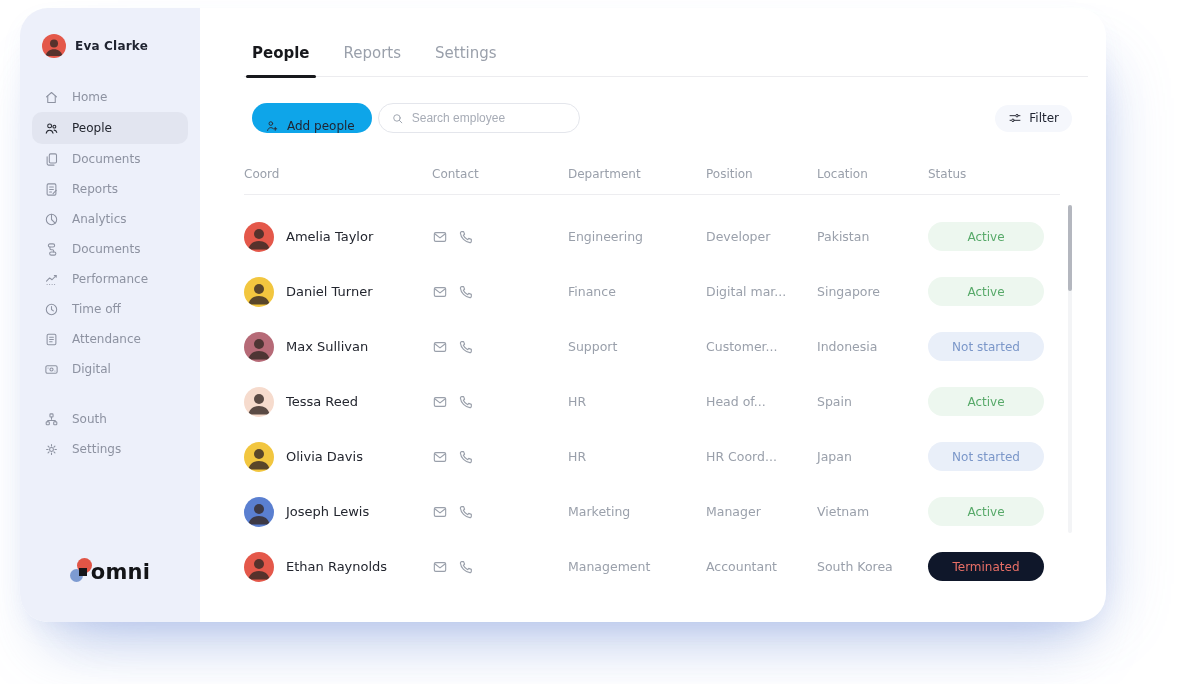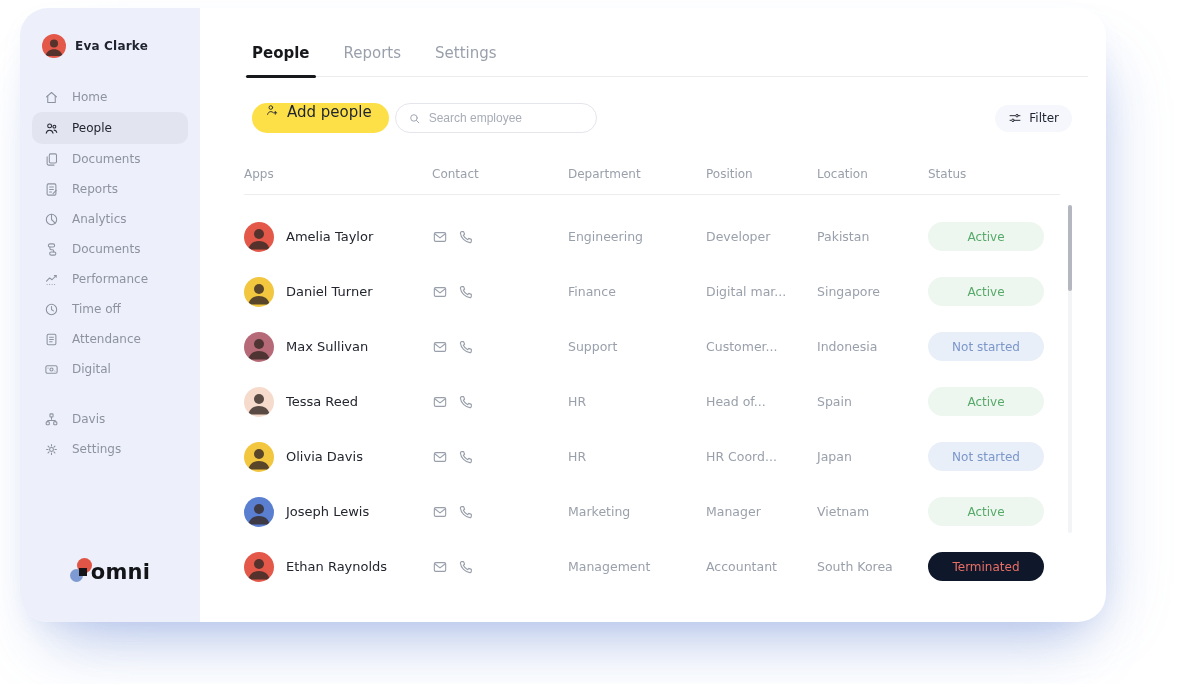--- a/index.html
+++ b/index.html
@@ -34,22 +34,22 @@
 
   
   .main { flex:1; position:relative; padding:36px 18px 0 32px; }
   .tab-bar { display:flex; gap:34px; border-bottom:1px solid #ececef; padding-left:8px; }
   .tab { font-size:15px; color:#9aa0ab; padding-bottom:14px; position:relative; cursor:pointer; }
   .tab.active { color:#17181c; font-weight:bold; }
   .tab.active::after { content:""; position:absolute; left:-6px; right:-6px; bottom:-2px;
     height:3px; background:#17181c; border-radius:2px; }
 
   .toolbar { margin-top:26px; display:flex; align-items:center; padding-left:8px; }
-  .btn-add { display:flex; align-items:flex-start; gap:8px; height:30px; padding:0 17px 0 13px;
-    background:#fde047; border:none; border-radius:16px; font-size:15px; color:#1f2330;
+  .btn-add { display:flex; align-items:flex-end; gap:8px; height:30px; padding:0 17px 0 13px;
+    background:#0ea5e9; border:none; border-radius:16px; font-size:12px; color:#1f2330;
     font-family:inherit; font-weight:500; cursor:pointer; }
   .search-box { margin-left:6px; height:30px; width:202px; border:1px solid #e4e6ec;
     border-radius:16px; display:flex; align-items:center; padding:0 12px; gap:8px; background:#fff; }
   .search-box .icon { width:13px; height:13px; color:#9aa0ab; flex:none; }
   .search-box input { border:none; outline:none; background:transparent; font-size:12px;
     color:#4a4e59; width:100%; font-family:Liberation Sans, sans-serif; }
   .search-box input::placeholder { color:#a7acb6; }
   .btn-filter { margin-left:auto; margin-right:16px; display:flex; align-items:center; gap:7px;
     height:27px; padding:0 13px; background:#f5f7fc; border:none; border-radius:14px;
     font-size:12px; color:#1f2330; font-family:inherit; cursor:pointer; }
@@ -191,21 +191,21 @@
     <nav class="nav-footer" id="nav-footer">
         <div class="nav-item">
           <span class="icon">
             <svg viewBox="0 0 24 24" fill="none" stroke="currentColor" stroke-width="1.7" stroke-linecap="round" stroke-linejoin="round">
               <rect x="9.5" y="3" width="5" height="5" rx="1.2"></rect>
               <rect x="3.5" y="15.5" width="5" height="5" rx="1.2"></rect>
               <rect x="15.5" y="15.5" width="5" height="5" rx="1.2"></rect>
               <path d="M12 8v3.5M6 15.5v-2h12v2"></path>
             </svg>
           </span>
-          <span>Davis</span>
+          <span>South</span>
         </div>
         <div class="nav-item">
           <span class="icon">
             <svg viewBox="0 0 24 24" fill="none" stroke="currentColor" stroke-width="1.7" stroke-linecap="round" stroke-linejoin="round">
               <circle cx="12" cy="12" r="3.1"></circle>
               <path d="M12 4.2v2.3M12 17.5v2.3M4.2 12h2.3M17.5 12h2.3M6.5 6.5l1.6 1.6M15.9 15.9l1.6 1.6M17.5 6.5l-1.6 1.6M8.1 15.9l-1.6 1.6"></path>
             </svg>
           </span>
           <span>Settings</span>
         </div>
@@ -254,21 +254,21 @@
               <circle cx="15.5" cy="8" r="2.2"></circle>
               <circle cx="8.5" cy="16" r="2.2"></circle>
             </svg>
           </span>
         <span>Filter</span>
       </button>
     </div>
 
     <div class="table">
       <div class="thead" id="table-head">
-          <div class="th">Apps</div>
+          <div class="th">Coord</div>
           <div class="th">Contact</div>
           <div class="th">Department</div>
           <div class="th">Position</div>
           <div class="th">Location</div>
           <div class="th">Status</div>
         </div>
       <div class="tbody" id="table-body">
           <div class="trow">
             <div class="cell-name">
               <span class="avatar" style="width:30px;height:30px;background:#e4584a">

